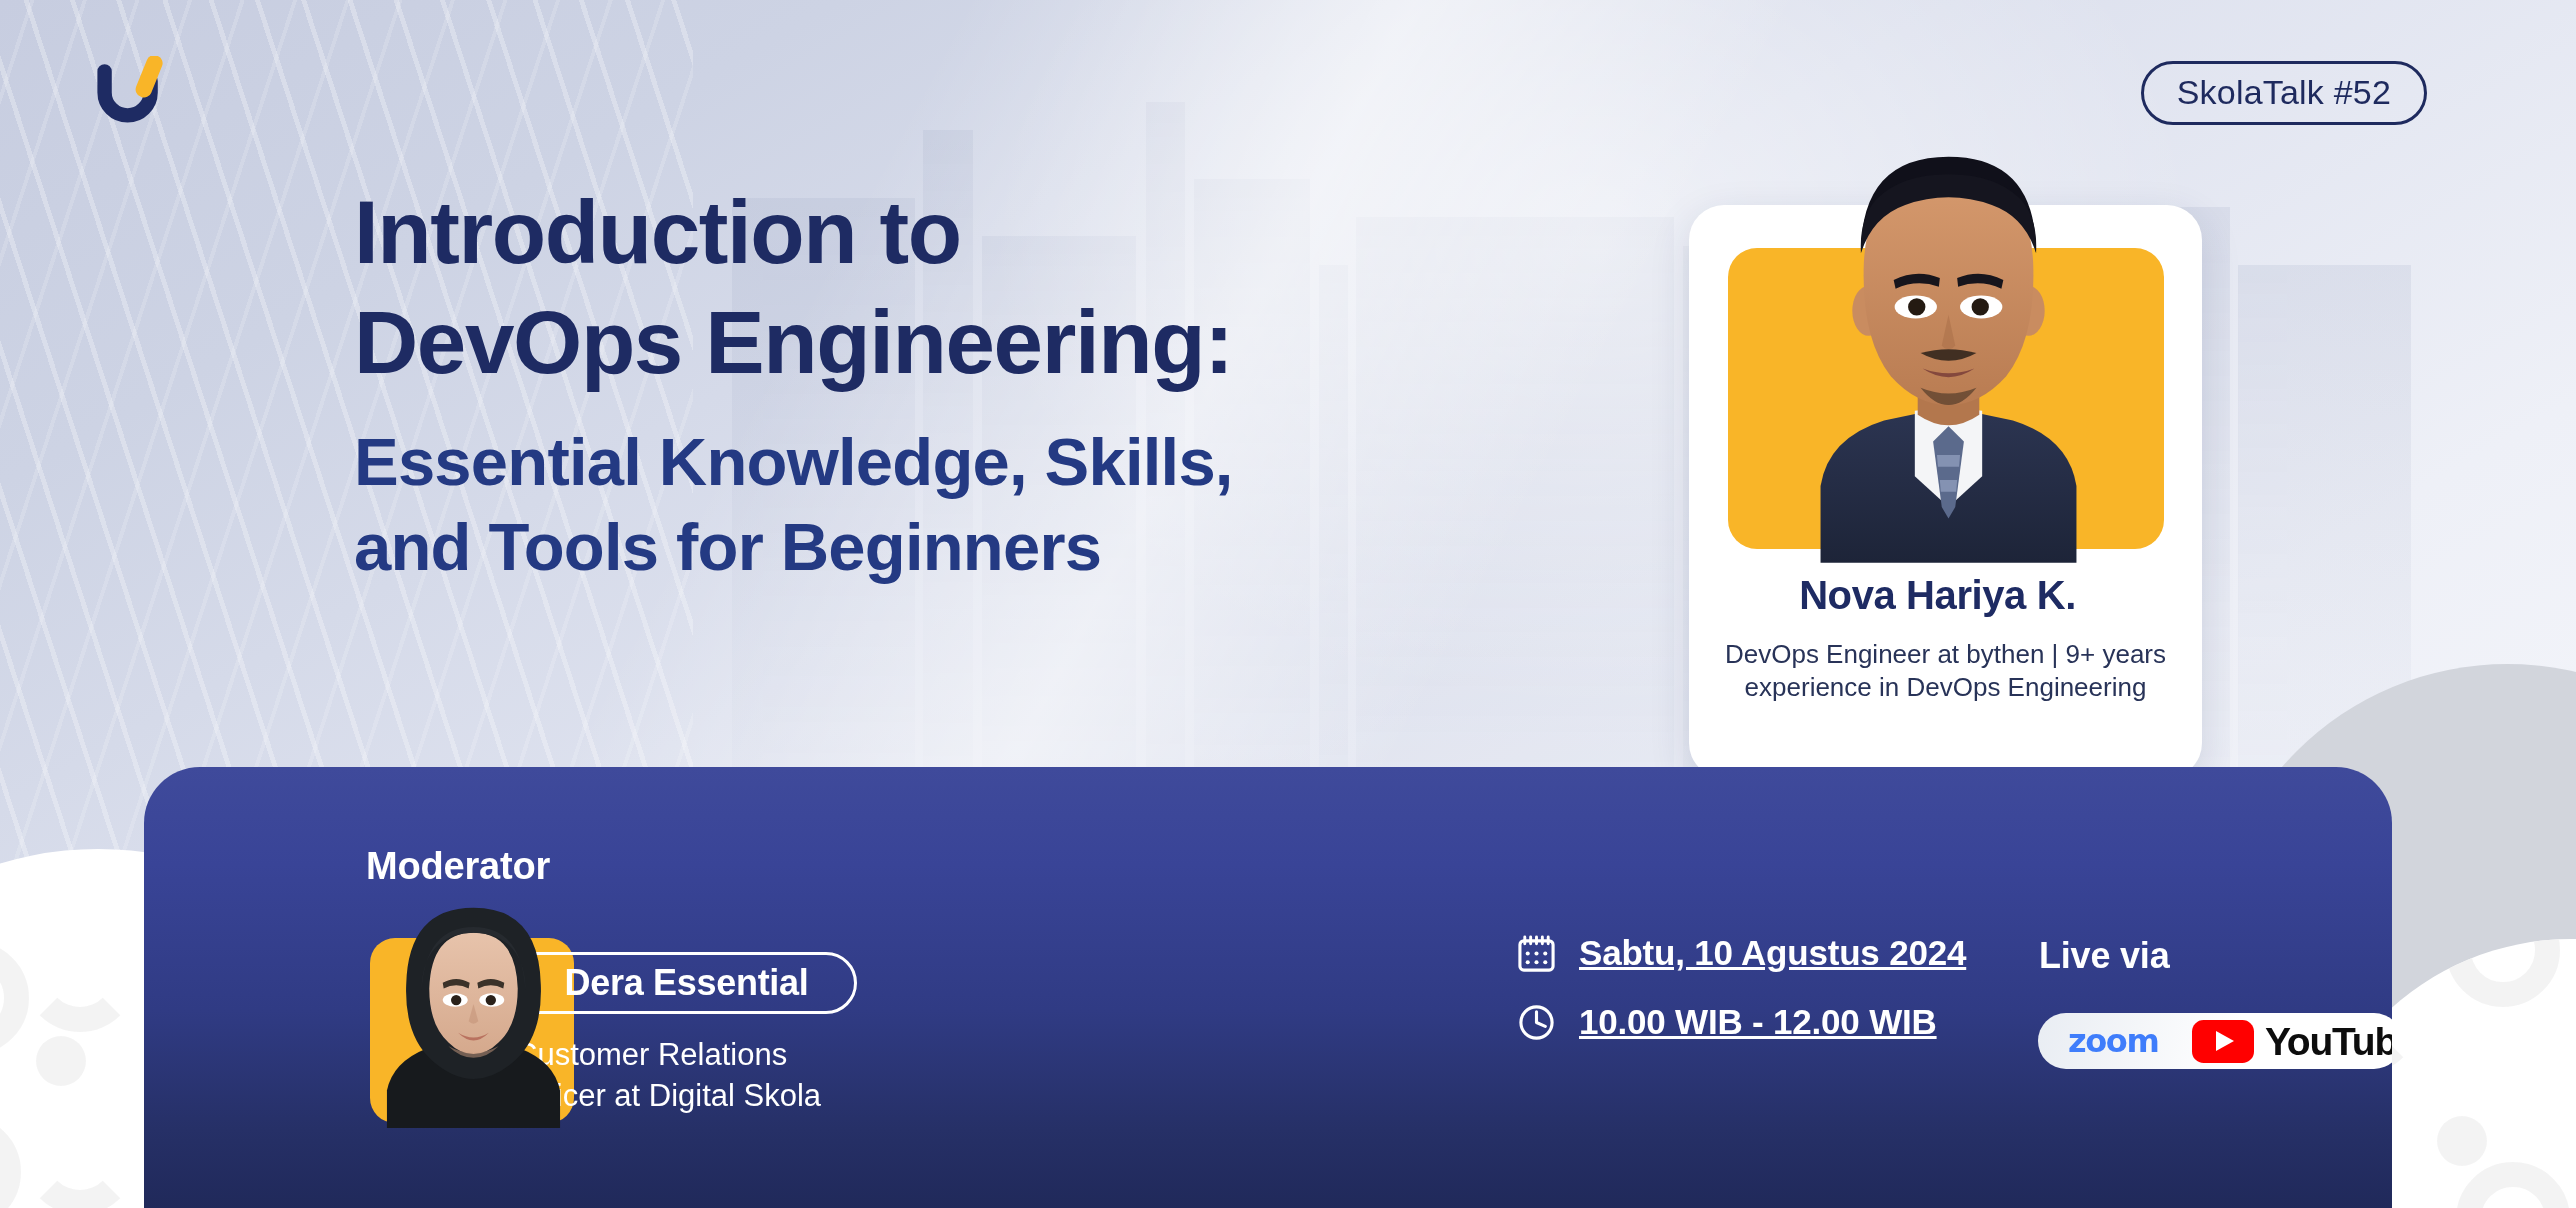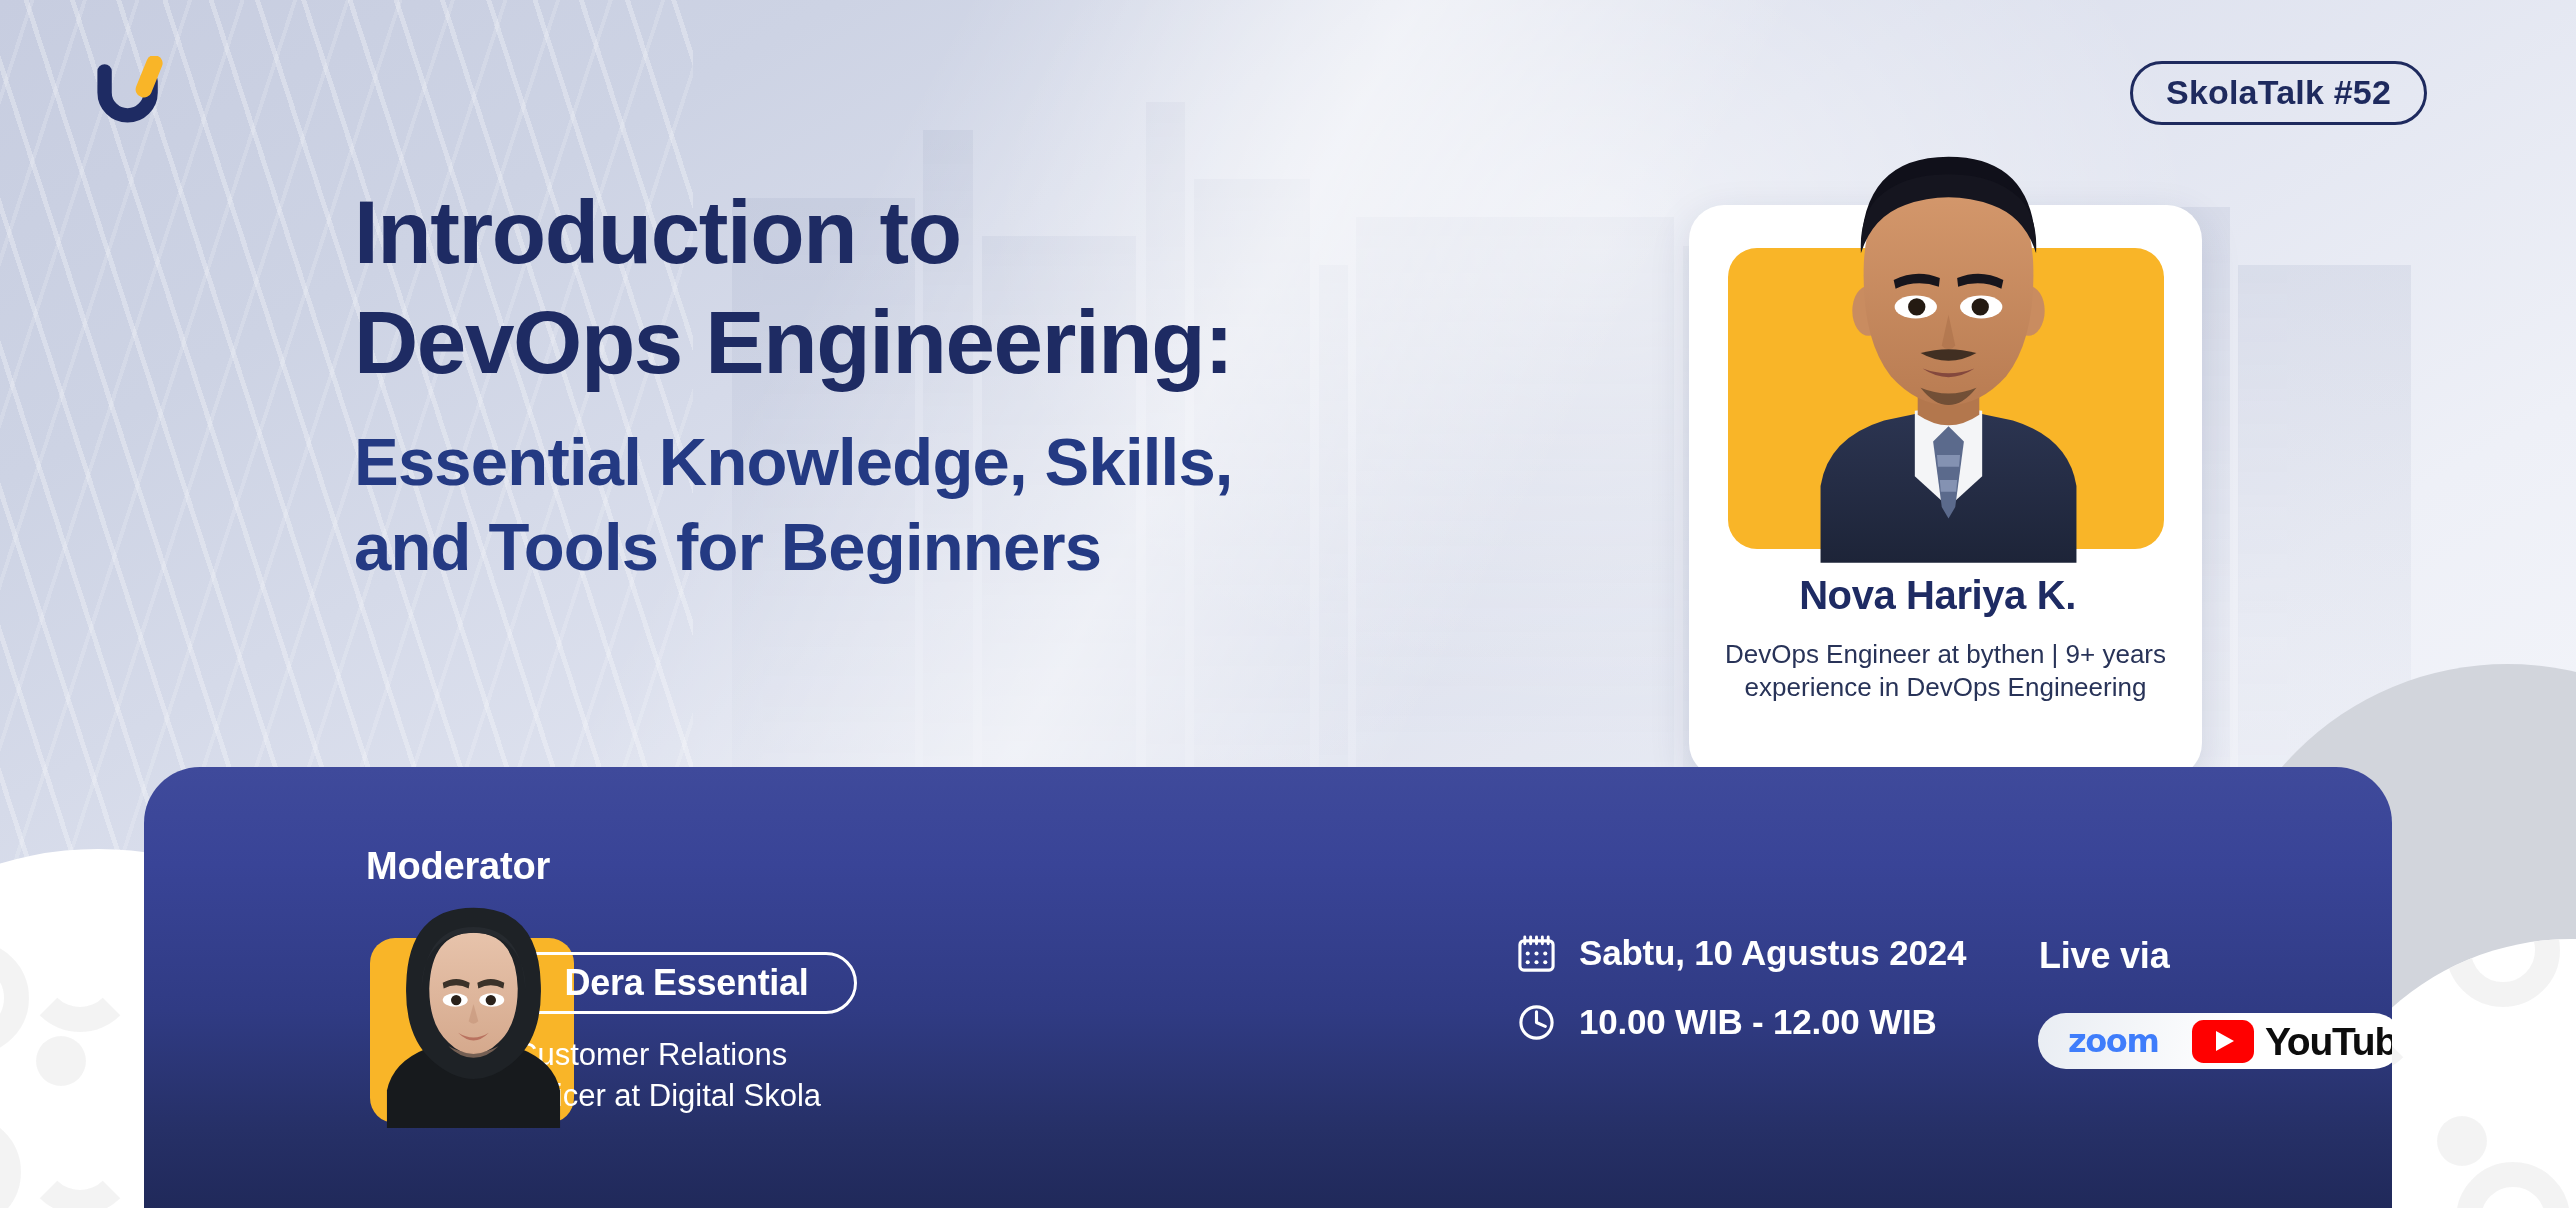--- a/index.html
+++ b/index.html
@@ -75,21 +75,21 @@
   .logo { position:absolute; left:85px; top:56px; width:89px; height:69px; }
 
   
   .badge {
     position:absolute; right:149px; top:61px;
     border:3.9px solid #1e2a5e;
     border-radius:39px;
     padding:10.6px 33px 13.5px;
     color:#1e2a5e;
     font-size:34px;
-    font-weight:bold;
+    font-weight:normal;
     letter-spacing:0.2px;
     line-height:1;
     white-space:nowrap;
   }
 
   
   .title-block { position:absolute; left:354px; top:188px; width:1367px; }
   .title-line {
     font-size:89px;
     font-weight:bold;
@@ -194,20 +194,21 @@
     line-height:1.32;
     white-space:nowrap;
   }
 
   
   .info-list { position:absolute; left:1373px; top:166px; }
   .info-row {
     display:flex; align-items:center;
     margin-bottom:29px;
     color:#ffffff;
+    text-decoration:underline;
   }
   .info-ico { width:39px; height:39px; margin-right:23px; flex:0 0 39px; }
   .info-text { font-size:35px; font-weight:bold; letter-spacing:-0.2px; white-space:nowrap; }
 
   
   .live-head {
     position:absolute; left:1895px; top:168px;
     color:#ffffff; font-size:36px; font-weight:bold; letter-spacing:-0.2px;
   }
   .live-pill {

